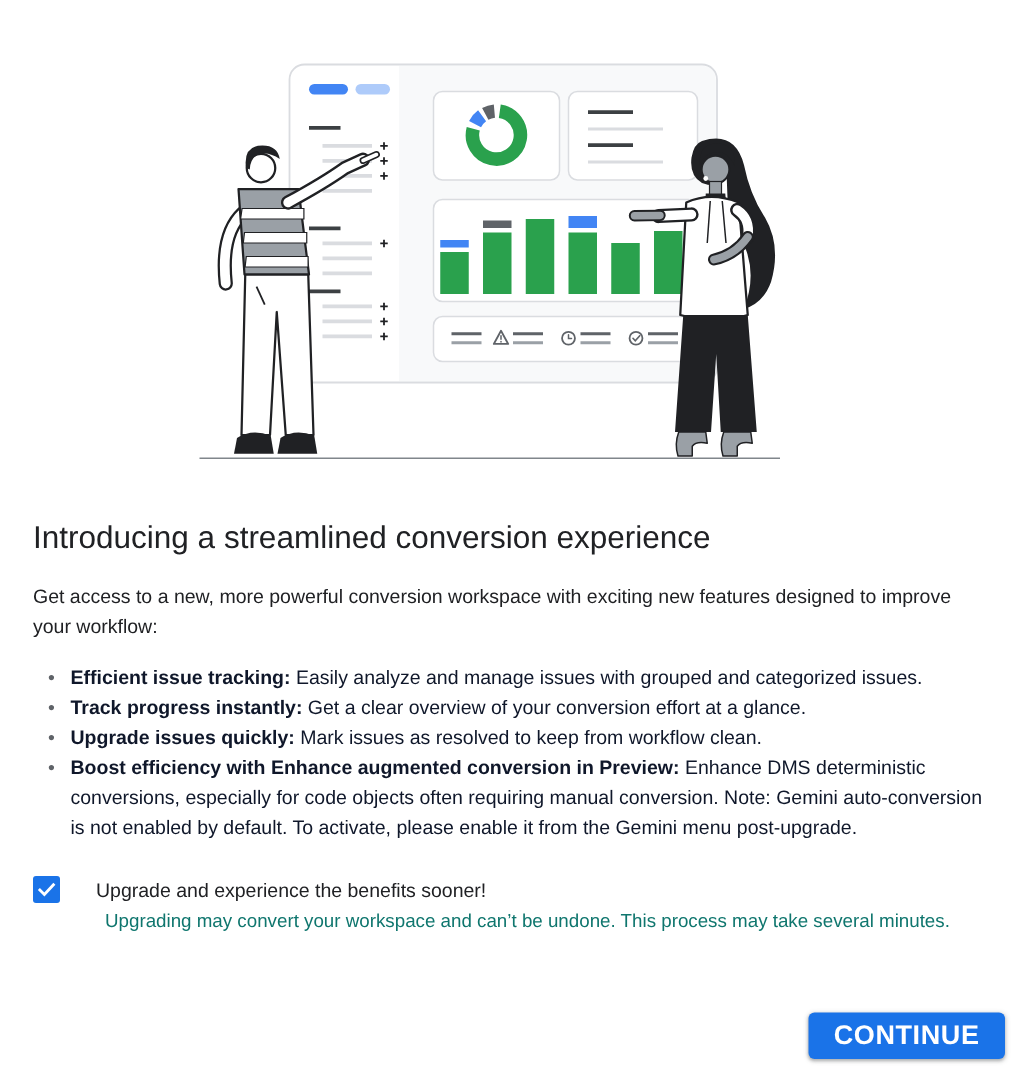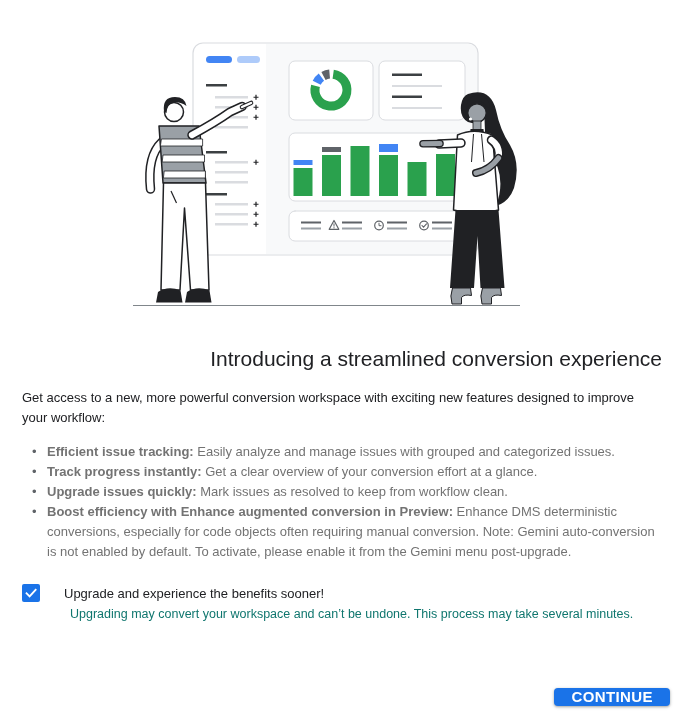--- a/index.html
+++ b/index.html
@@ -4,31 +4,31 @@
 <style>
   html,body{margin:0;padding:0;}
   body{
     width:684px;height:723px;background:#ffffff;overflow:hidden;
     font-family:"Liberation Sans",sans-serif;color:#202124;position:relative;
   }
   .illustration-wrap{margin:40px 0 0 130px;width:395px;height:270px;}
   .content{padding:0 22px;}
   .dialog-title{
     font-size:21px;font-weight:400;line-height:26px;margin:36px 0 0 0;
-    color:#202124;letter-spacing:0;text-align:right;
+    color:#202124;letter-spacing:0;
   }
   .intro{
     font-size:13px;line-height:20px;margin:16px 0 0 0;max-width:616px;color:#202124;
   }
   ul.benefits{
     list-style:none;margin:14px 0 0 0;padding:0;
   }
   ul.benefits li{
     position:relative;padding-left:25px;font-size:13px;line-height:20px;
-    max-width:634px;color:#737373;
+    max-width:634px;color:#0f172a;
   }
   ul.benefits li::before{
     content:"•";position:absolute;left:10px;top:0;color:#5f6368;font-size:13px;
   }
   ul.benefits li strong{font-weight:700;}
   .checkbox-row{
     display:flex;align-items:center;gap:24px;margin-top:22px;
   }
   .checkbox{
     width:18px;height:18px;border-radius:2px;background:#1a73e8;
@@ -37,22 +37,22 @@
   .checkbox svg{display:block;}
   .checkbox-label{font-size:13px;color:#202124;cursor:pointer;}
   .checkbox-note{
     font-size:12.5px;line-height:16px;color:#0f766e;margin:4px 0 0 48px;max-width:600px;
   }
   .actions{
     position:absolute;right:14px;bottom:17px;
   }
   .continue-btn{
     background:#1a73e8;color:#ffffff;border:none;border-radius:4px;
-    height:18px;padding:0 17px;font-family:"Liberation Sans",sans-serif;
-    font-size:15px;font-weight:700;letter-spacing:0.4px;cursor:pointer;
+    height:31px;padding:0 17px;font-family:"Liberation Sans",sans-serif;
+    font-size:18px;font-weight:700;letter-spacing:0.4px;cursor:pointer;
     box-shadow:0 1px 2px rgba(60,64,67,.30),0 1px 3px 1px rgba(60,64,67,.15);
   }
 </style>
 </head>
 <body>
 
 <div class="illustration-wrap">
   <svg width="395" height="270" viewBox="0 0 395 270" xmlns="http://www.w3.org/2000/svg">
 
     <g>

